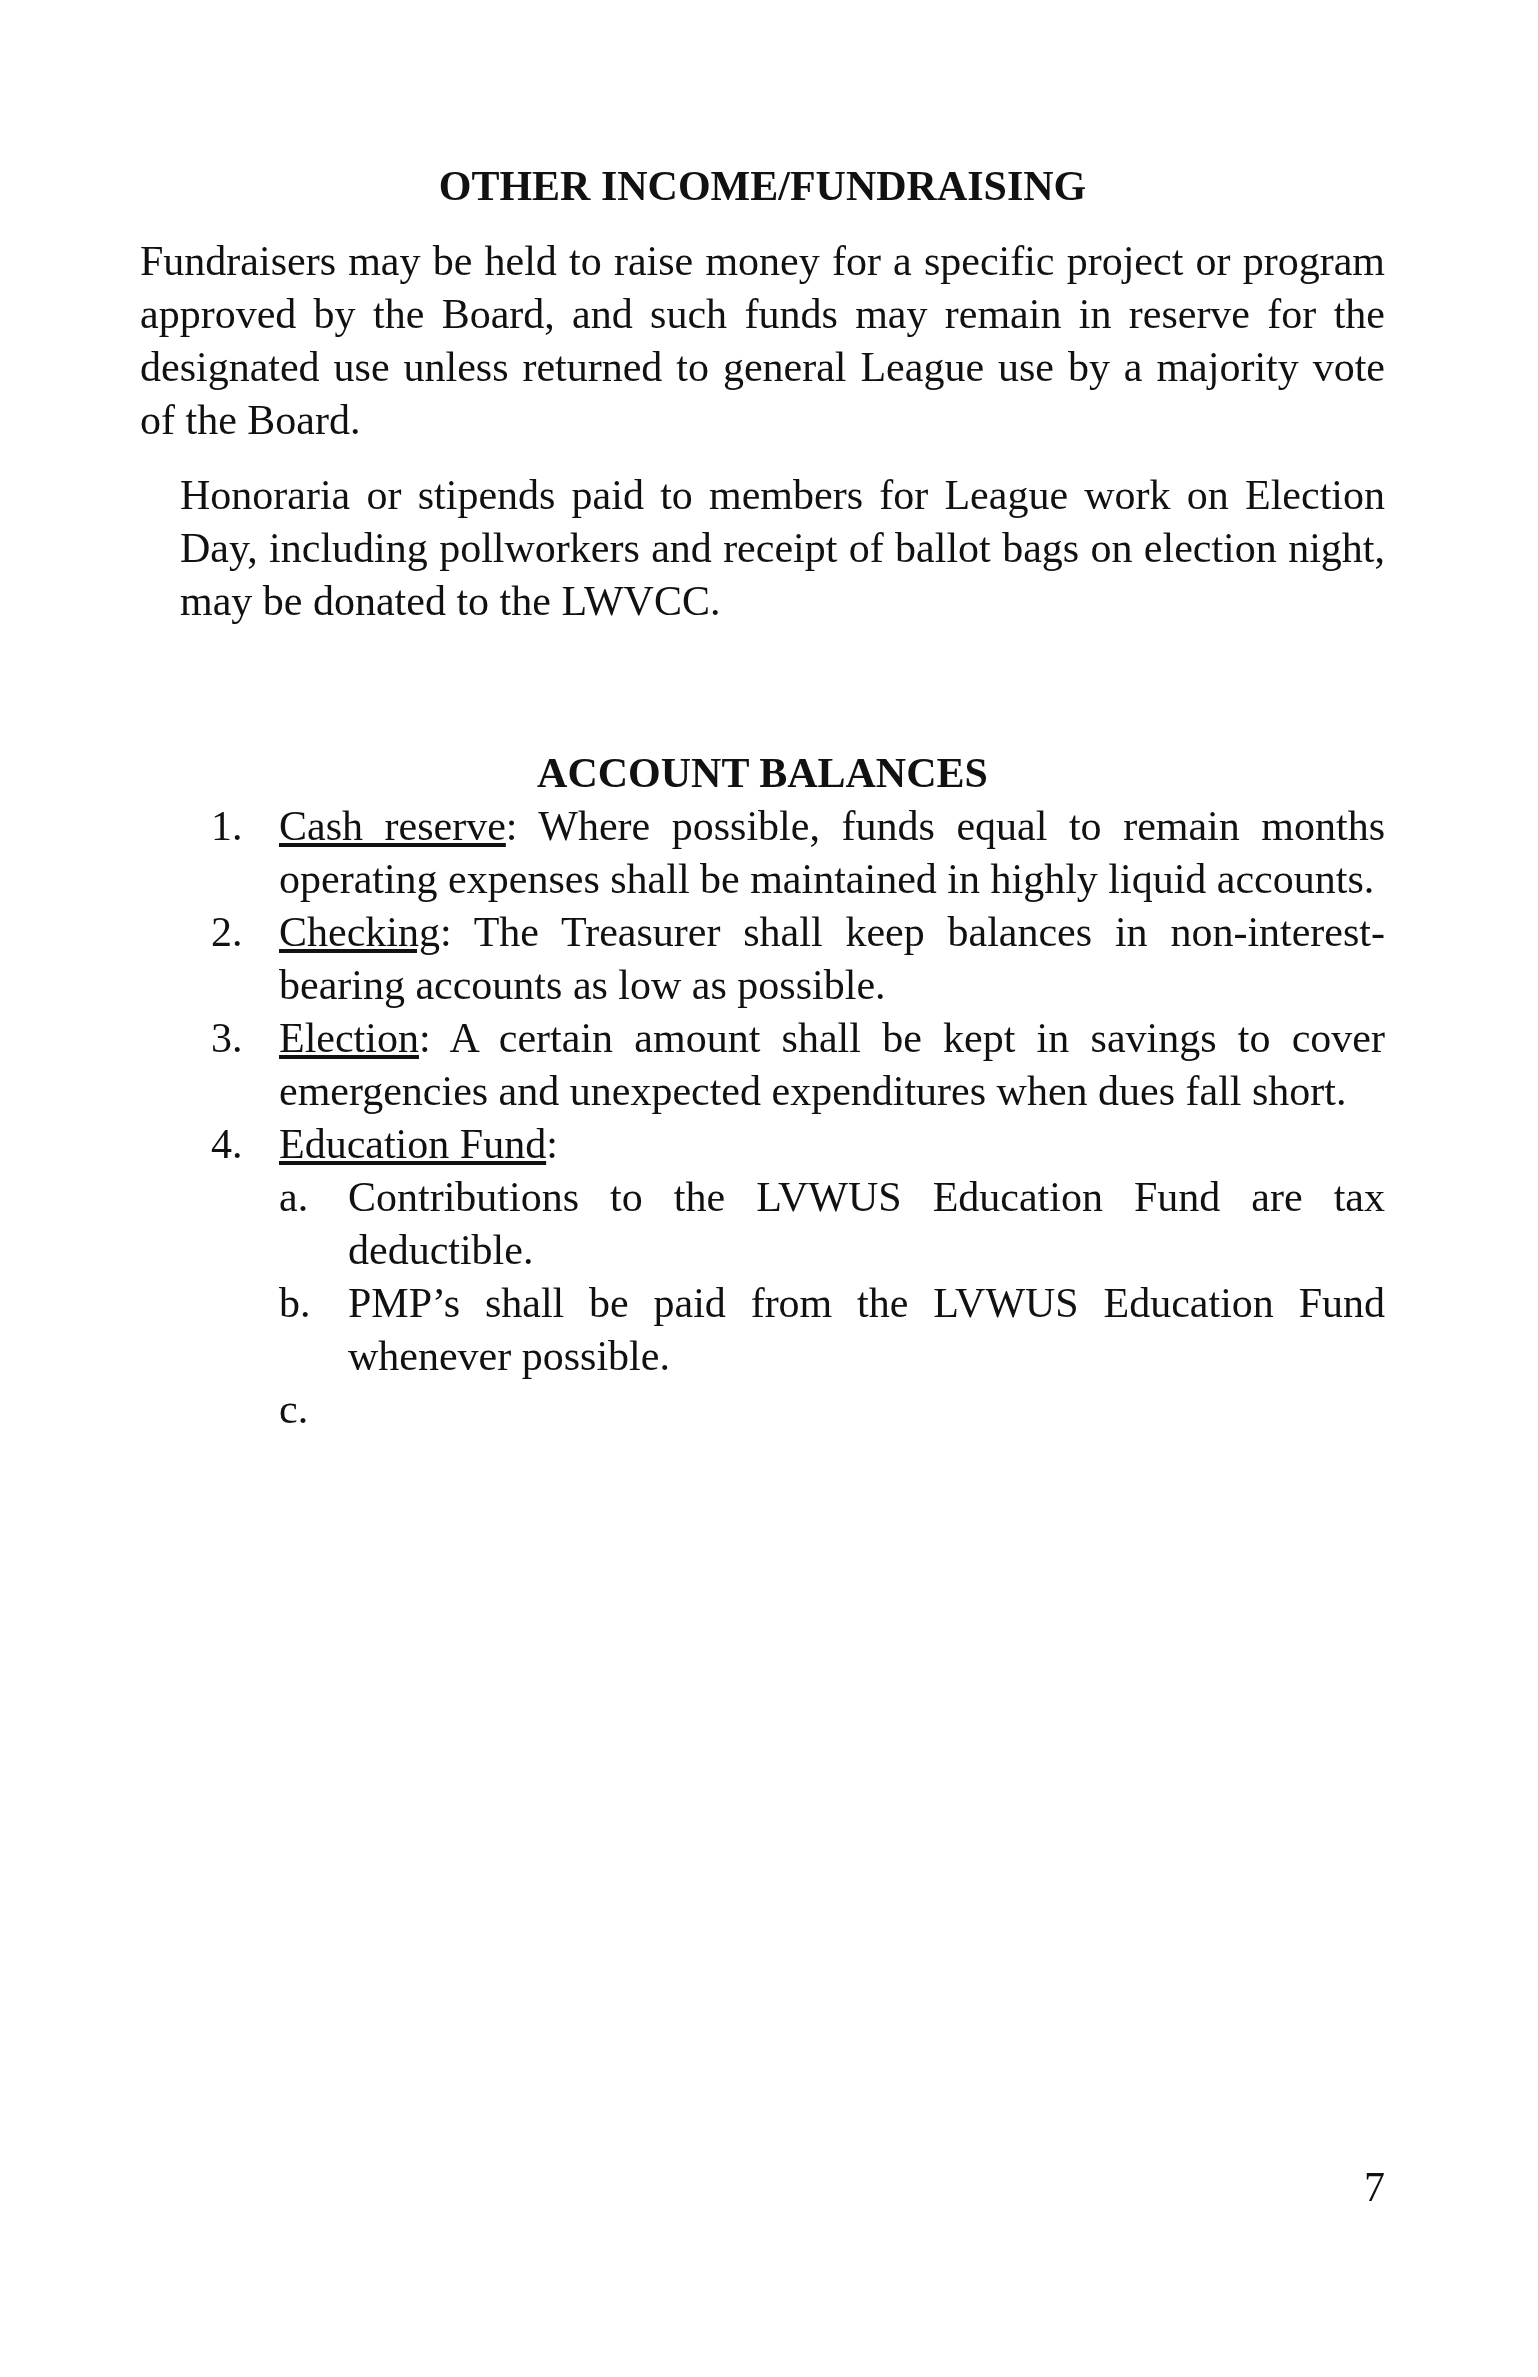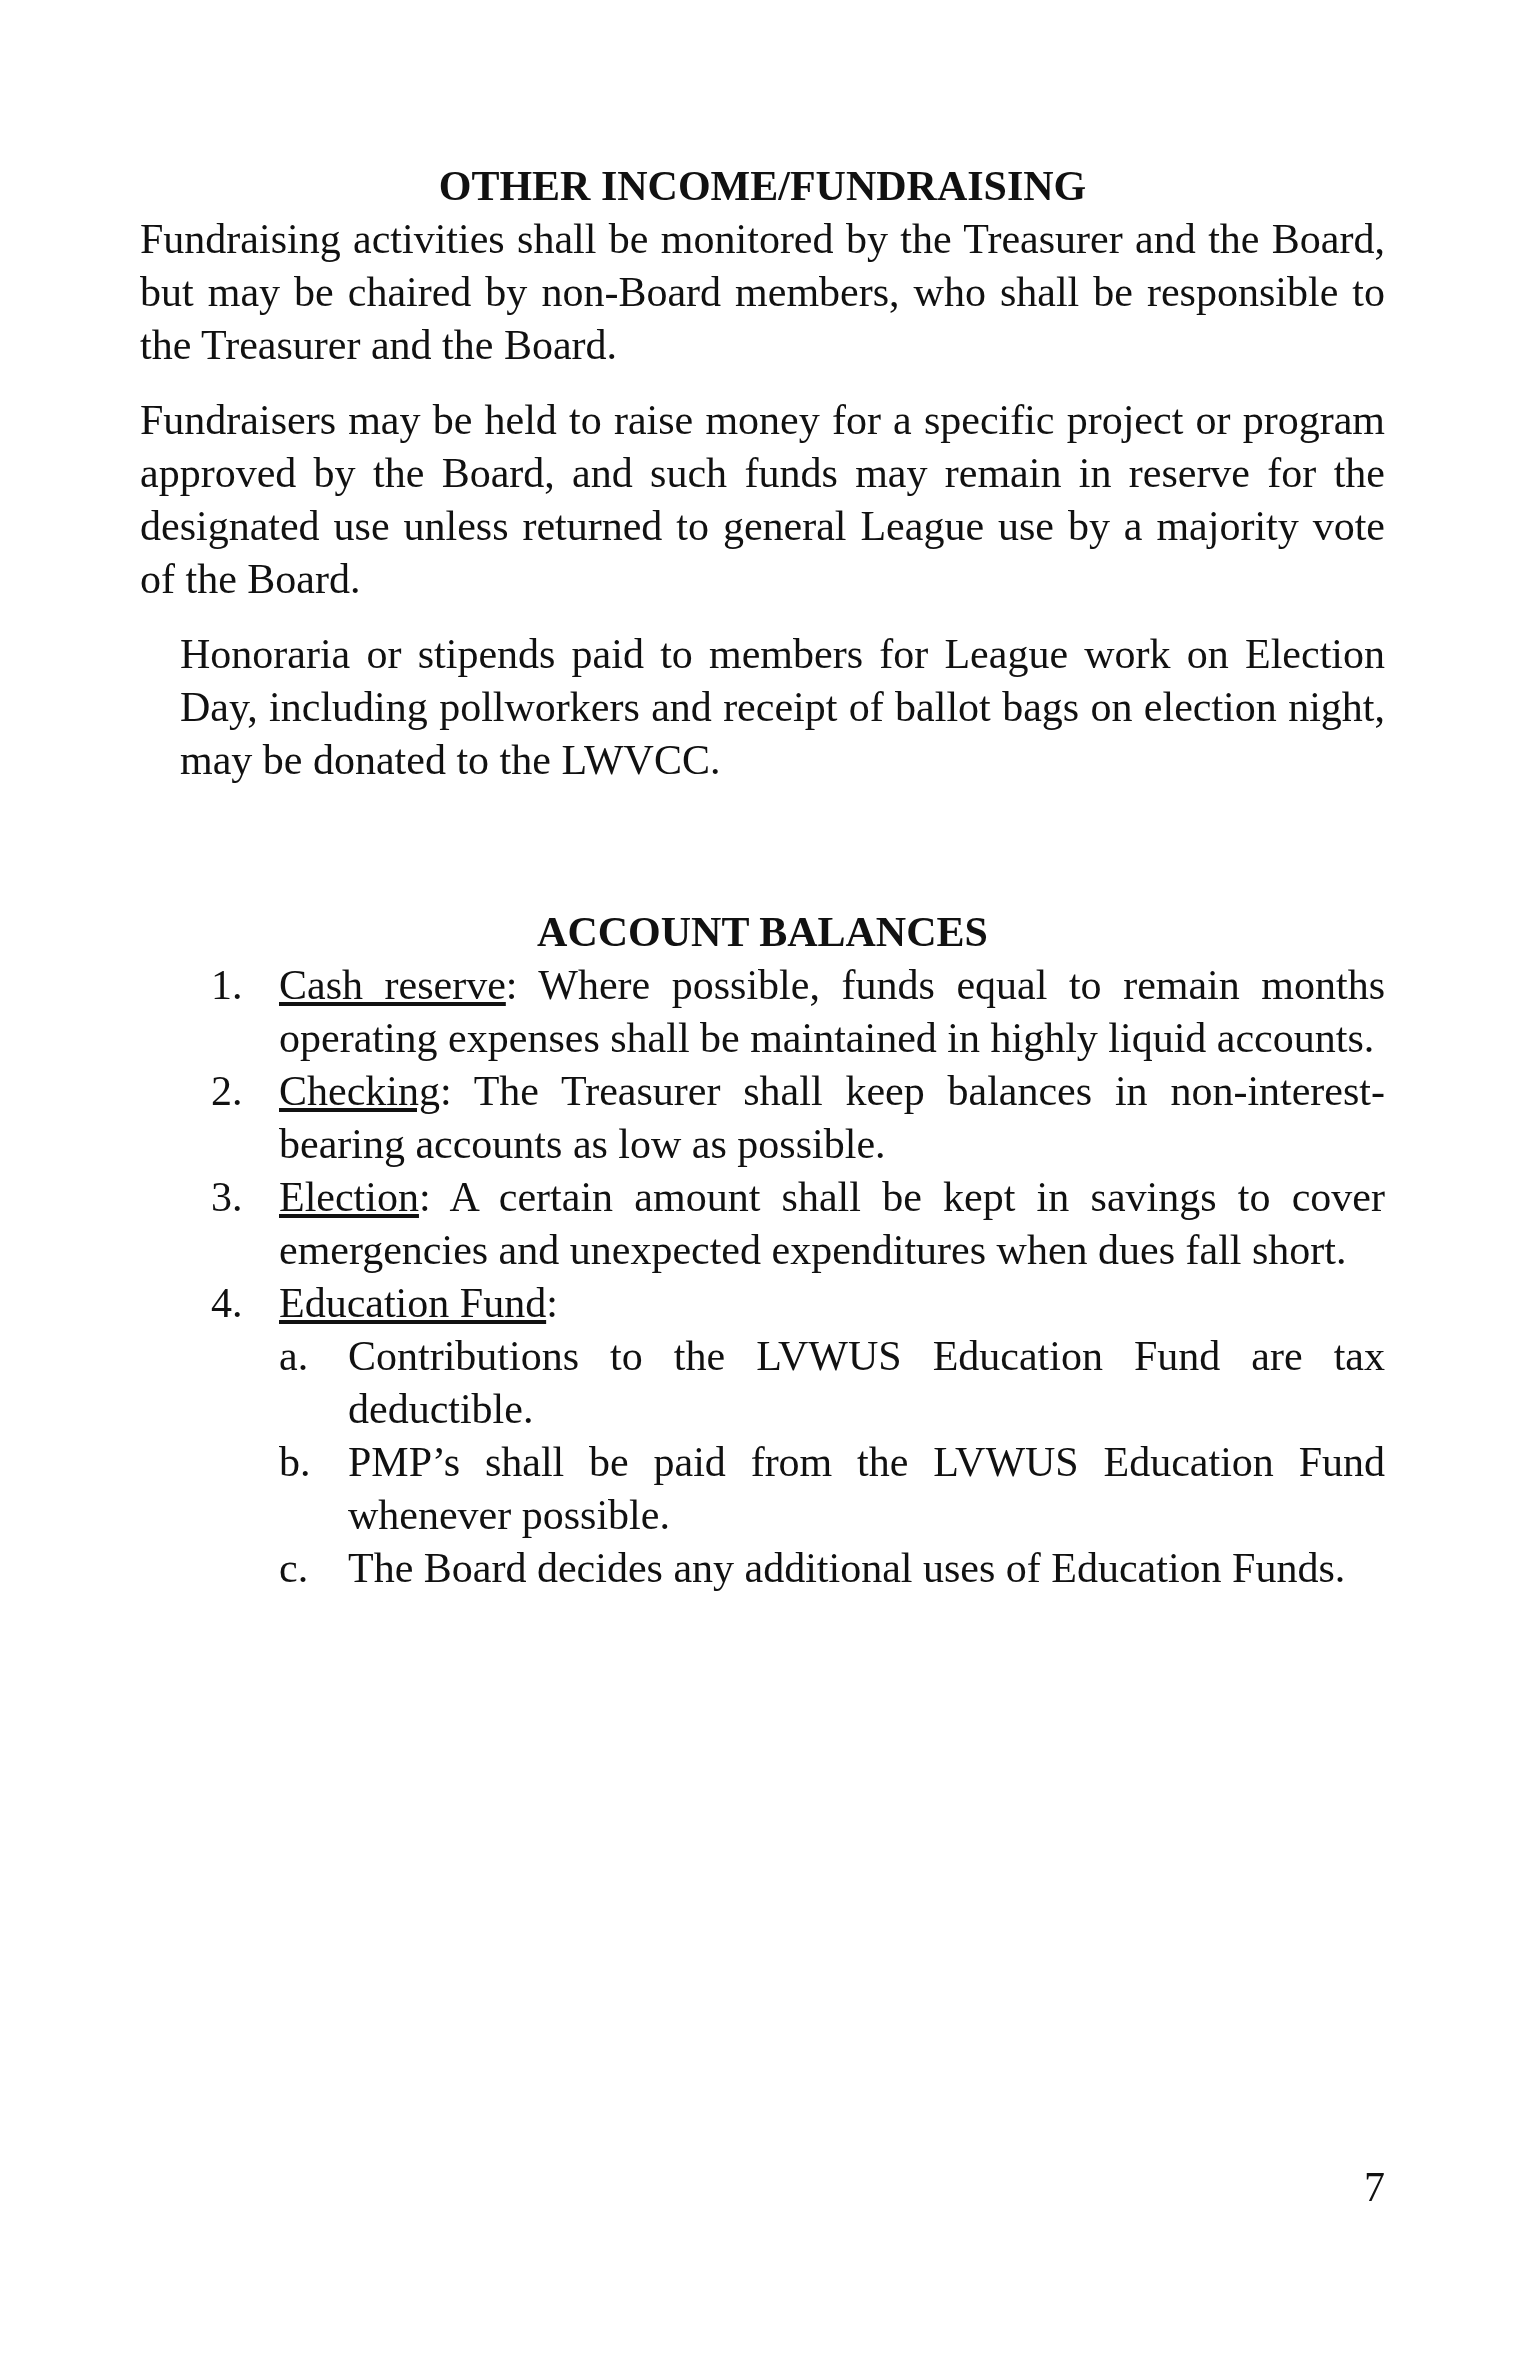--- a/index.html
+++ b/index.html
@@ -16,21 +16,20 @@
   ol.sub > li { position:relative; padding-left:69px; text-align:justify; margin-top:0; }
   ol.sub > li > .num { position:absolute; left:0; top:0; }
   .pagenum { position:absolute; right:153px; top:2163px; font-size:42px; }
 </style>
 </head>
 <body>
 
 <div class="page">
 
   <h2 class="heading" style="margin-top:19.6px;font-size:42px;line-height:53px;">OTHER INCOME/FUNDRAISING</h2>
-  <p style="margin-top:0;">Fundraising activities shall be monitored by the Treasurer and the Board, but may be chaired by non-Board members, who shall be responsible to the Treasurer and the Board.</p>
   <p style="margin-top:22.4px;">Fundraisers may be held to raise money for a specific project or program approved by the Board, and such funds may remain in reserve for the designated use unless returned to general League use by a majority vote of the Board.</p>
   <p style="margin-top:22.4px;margin-left:40px;">Honoraria or stipends paid to members for League work on Election Day, including pollworkers and receipt of ballot bags on election night, may be donated to the LWVCC.</p>
 
   <h2 class="heading" style="margin-top:119px;font-size:42px;line-height:53px;">ACCOUNT BALANCES</h2>
 
   <ol class="main">
     <li>
       <span class="num">1.</span><span class="u">Cash reserve</span><span>: Where possible, funds equal to remain months operating expenses shall be maintained in highly liquid accounts.</span>
     </li>
     <li>
@@ -42,21 +41,21 @@
     <li>
       <span class="num">4.</span><span class="u">Education Fund</span><span>:</span>
       <ol class="sub">
         <li>
           <span class="num">a.</span><span>Contributions to the LVWUS Education Fund are tax deductible.</span>
         </li>
         <li>
           <span class="num">b.</span><span>PMP’s shall be paid from the LVWUS Education Fund whenever possible.</span>
         </li>
         <li>
-          <span class="num">c.</span><span>The Board decides any additional uses of Education Funds.</span>
+          <span class="num">c.</span>
         </li>
       </ol>
     </li>
   </ol>
 </div>
 
 <div class="pagenum">7</div>
 
 
 </body></html>

